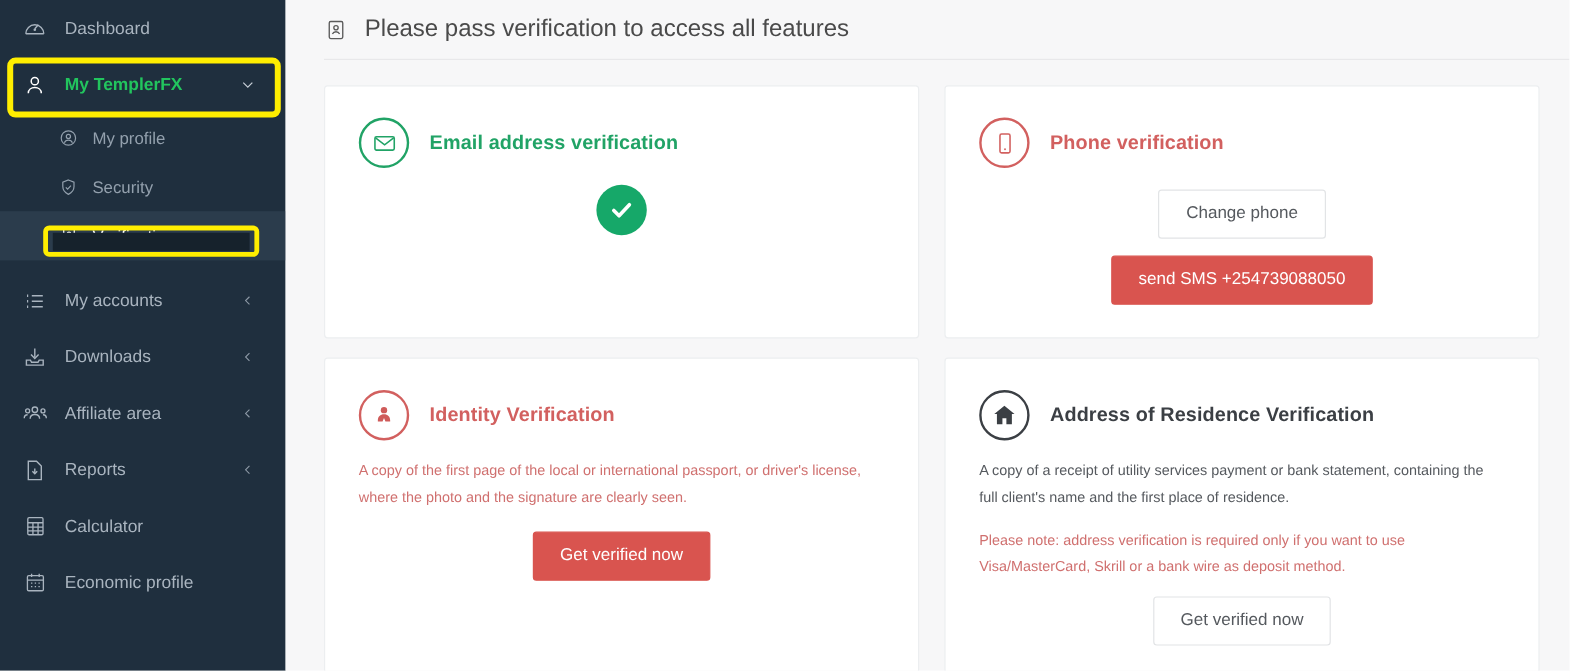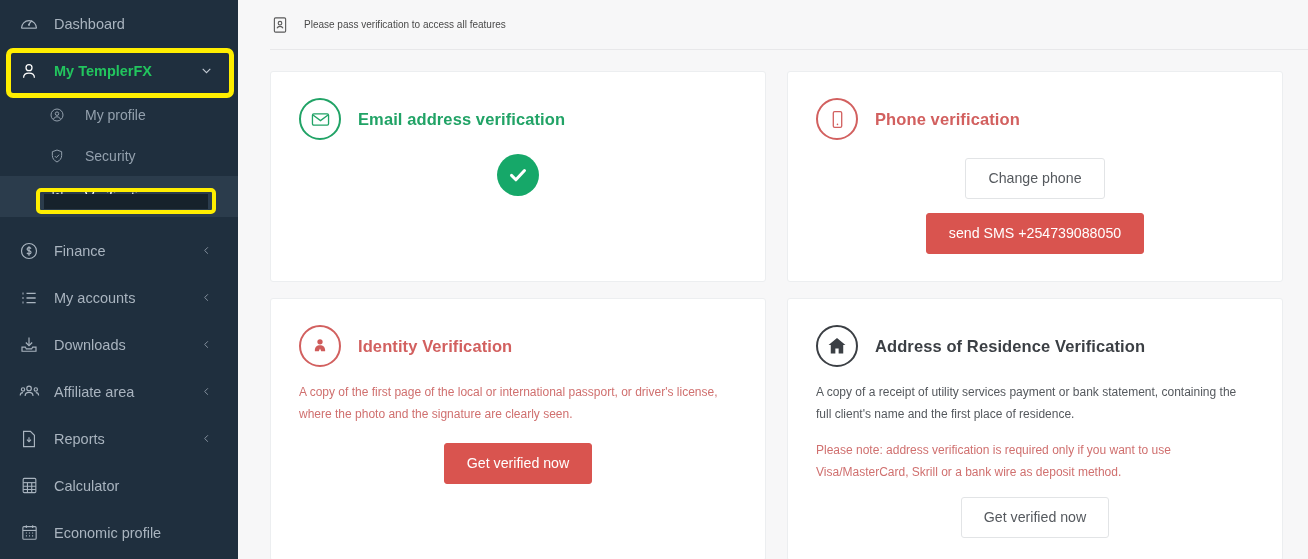--- a/index.html
+++ b/index.html
@@ -49,21 +49,20 @@
   .nav-item.parent-active .ico svg { stroke: #ffffff; }
 
   .sub-item {
     display: flex; align-items: center;
     height: 41px;
     padding-left: 48px;
     color: #93a0ad;
     font-size: 14px;
     cursor: pointer;
     position: relative;
-    gap: 8px;
   }
   .sub-item .ico {
     width: 18px; height: 18px;
     display: inline-flex; align-items: center; justify-content: center;
     margin-right: 11px; flex: 0 0 18px;
   }
   .sub-item.current {
     background: #2b3c4c;
     color: #ffffff;
   }
@@ -99,21 +98,21 @@
     height: 50px;
     display: flex; align-items: center;
     border-bottom: 1px solid #e8e8ea;
     padding-left: 0px;
   }
   .topbar .badge-ico {
     width: 20px; height: 20px; margin-right: 14px;
     display: inline-flex; align-items: center; justify-content: center;
   }
   .topbar .ttl {
-    font-size: 10px;
+    font-size: 20px;
     color: #4a4a4a;
   }
 
   .grid {
     display: grid;
     grid-template-columns: 1fr 1fr;
     gap: 16px 21px;
     padding: 21px 25px 0 0;
   }
   .card {
@@ -247,35 +246,20 @@
           <rect x="5" y="2.5" width="14" height="19" rx="1.6"></rect>
           <circle cx="12" cy="9.5" r="2.3"></circle>
           <path d="M8.2 16.5c.7-1.6 2.1-2.4 3.8-2.4s3.1.8 3.8 2.4"></path>
         </svg>
       </span>
       <span class="label">Verification</span>
     </div>
 
     <div class="nav-divider"></div>
 
-    <div class="nav-item">
-      <span class="ico">
-        <svg width="20" height="20" viewBox="0 0 24 24" fill="none" stroke="#a9b4bf" stroke-width="1.4">
-          <circle cx="12" cy="12" r="9"></circle>
-          <path d="M14.4 9.2c-.5-.8-1.4-1.2-2.4-1.2-1.3 0-2.3.7-2.3 1.8 0 2.4 4.8 1.2 4.8 3.8 0 1.2-1.1 1.9-2.5 1.9-1.1 0-2-.4-2.5-1.2"></path>
-          <path d="M12 6.4v11.2"></path>
-        </svg>
-      </span>
-      <span class="label">Finance</span>
-      <span class="chev">
-        <svg width="11" height="11" viewBox="0 0 24 24" fill="none" stroke="#8d99a6" stroke-width="2">
-            <path d="M15 5l-7 7 7 7"></path>
-          </svg>
-      </span>
-    </div>
 
     <div class="nav-item">
       <span class="ico">
         <svg width="20" height="20" viewBox="0 0 24 24" fill="none" stroke="#a9b4bf" stroke-width="1.6">
           <path d="M9 6.5h11M9 12h11M9 17.5h11"></path>
           <path d="M4.2 6.5h1.2M4.2 12h1.2M4.2 17.5h1.2" stroke-width="2.4"></path>
         </svg>
       </span>
       <span class="label">My accounts</span>
       <span class="chev">

